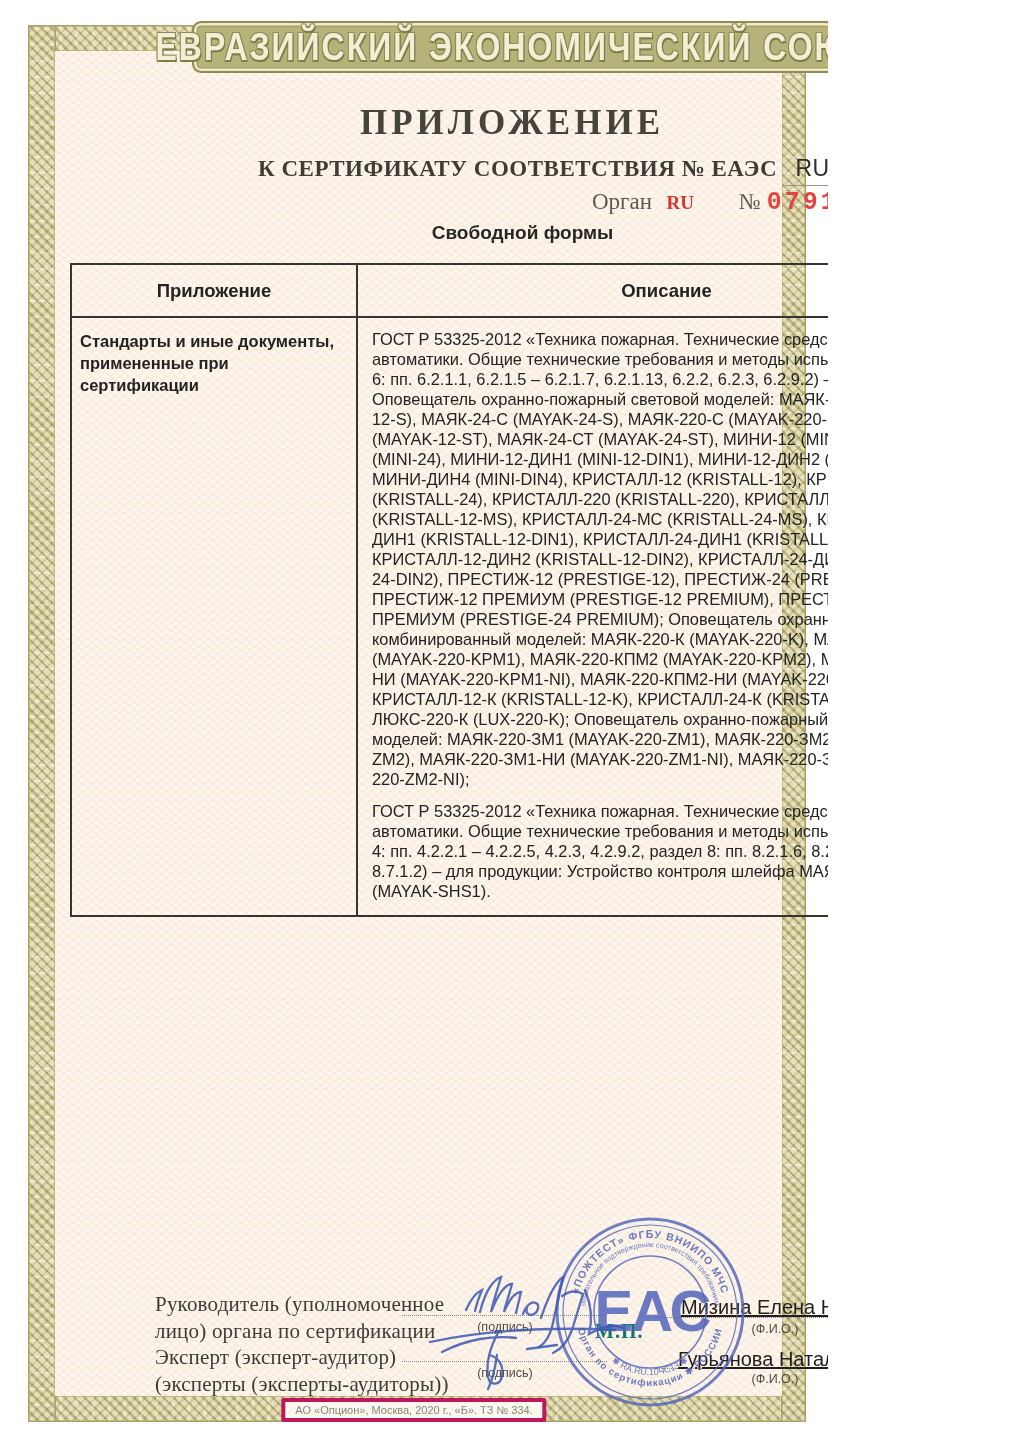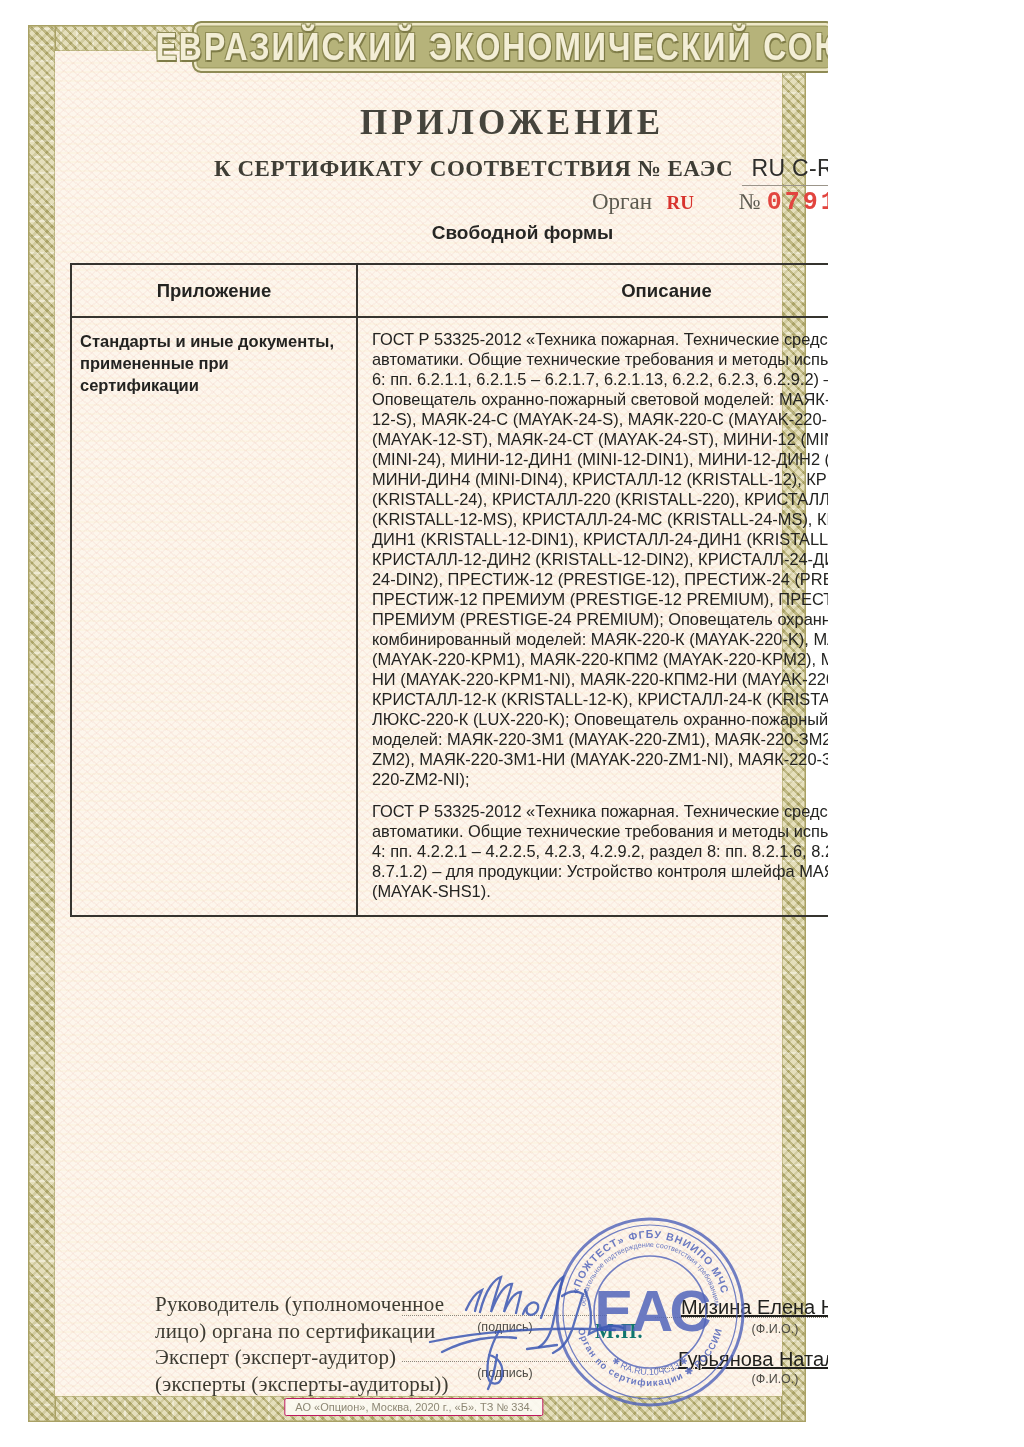--- a/index.html
+++ b/index.html
@@ -53,21 +53,21 @@
   }
   
   .doc-title {
     position:absolute; left:0; top:103px; width:1024px; text-align:center;
     font-family:"Liberation Serif", serif; font-weight:bold; font-size:35px;
     letter-spacing:4px; color:#45443c;
   }
   .cert-line { position:absolute; left:214px; top:155px; white-space:nowrap; }
   .cert-line .label {
     font-family:"Liberation Serif", serif; font-weight:bold; font-size:23px;
-    color:#3e3d35; letter-spacing:0.5px;
+    color:#3e3d35; letter-spacing:0.5px;margin-left:44px;
   }
   .cert-line .number {
     display:inline-block; font-size:23px; color:#2d2d2b; letter-spacing:0.3px;
     border-bottom:1px solid #9b958a; padding:0 8px 3px 10px; margin-left:4px;
   }
   .series-line { position:absolute; left:592px; top:188px; white-space:nowrap; }
   .series-line .ser { font-family:"Liberation Serif", serif; font-size:23px; color:#5c5a50; }
   .series-line .ru  { font-family:"Liberation Serif", serif; font-weight:bold; font-size:19px; color:#d8332e; margin-left:10px; }
   .series-line .num-sign { font-family:"Liberation Serif", serif; font-size:23px; color:#5c5a50; margin-left:40px; }
   .series-line .blank-num { font-family:"Liberation Mono", monospace; font-weight:bold; font-size:25px; color:#e2453f; letter-spacing:3px; margin-left:2px; }
@@ -112,21 +112,21 @@
     position:absolute; left:595px; top:1320px;
     font-family:"Liberation Serif", serif; font-weight:bold; font-size:20px;
     color:#0f766e; letter-spacing:1px;
   }
   
   .stamp-svg { position:absolute; left:535px; top:1200px; pointer-events:none; }
   .ink-svg   { position:absolute; left:0; top:0; pointer-events:none; }
   
   .imprint {
     position:absolute; left:50%; top:1398px; transform:translateX(-50%);
-    background:rgba(252,250,242,.95); border:1px solid #be185d; border-radius:2px;
+    background:rgba(252,250,242,.95); border:4px solid #be185d; border-radius:2px;
     font-size:11px; color:#8d8774; padding:2px 10px; white-space:nowrap;
   }
 </style>
 </head>
 <body>
 
 <div class="page">
 
   <div class="strip h top"></div>
   <div class="strip h bottom"></div>

